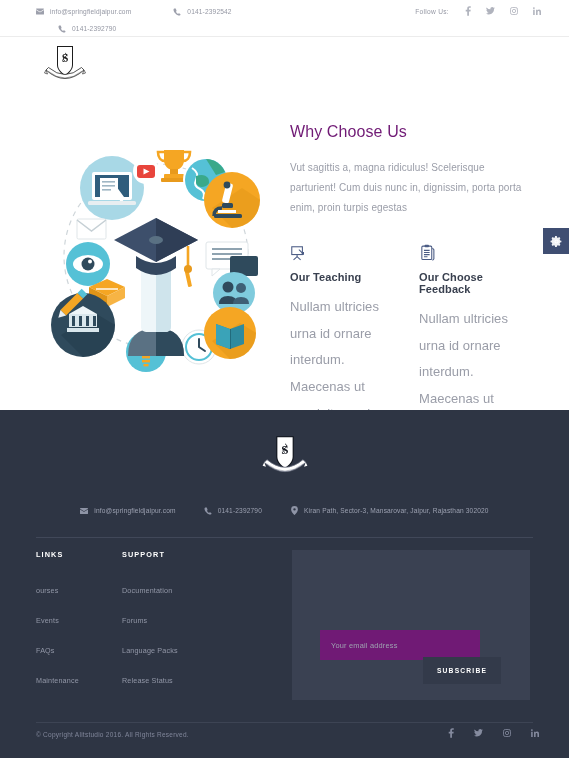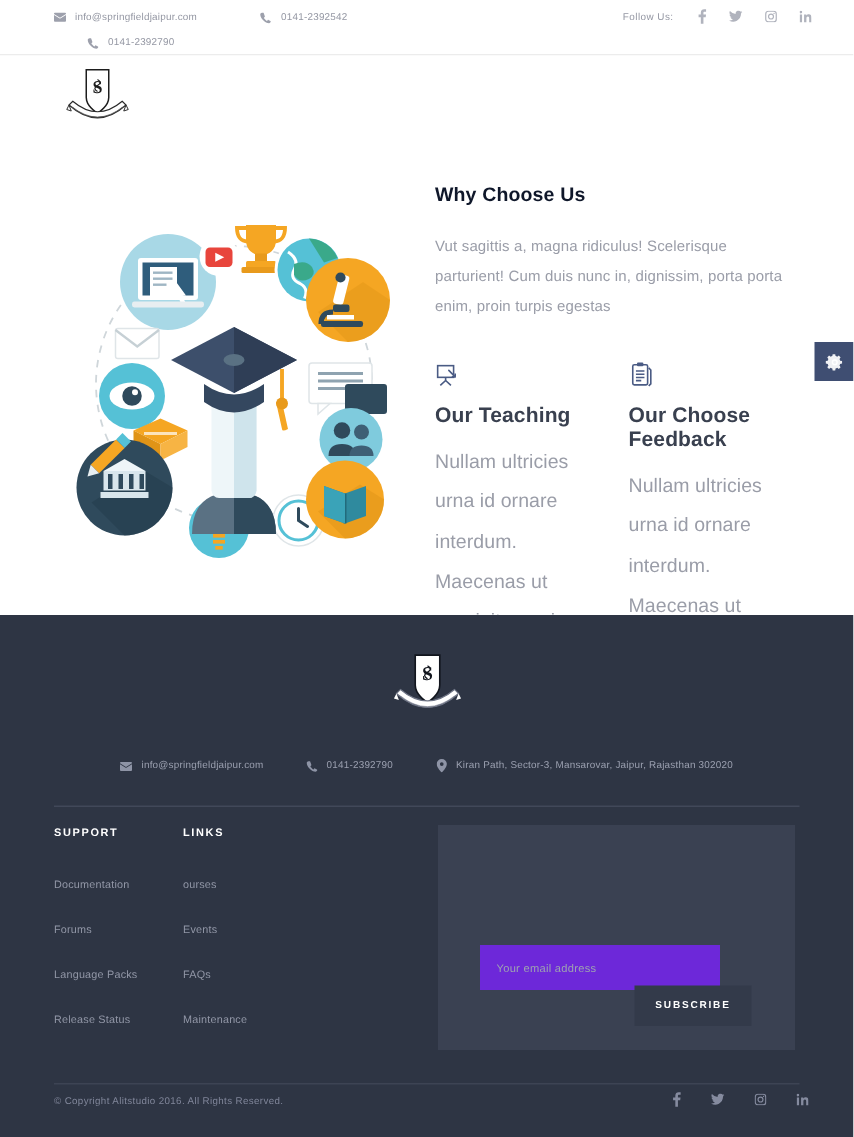--- a/index.html
+++ b/index.html
@@ -36,33 +36,33 @@
   .header { position: absolute; left: 0; top: 37px; width: 569px; height: 63px; background: #fff; }
   .logo-wrap { position: absolute; left: 41px; top: 7px; width: 48px; height: 44px; }
 
   
   .main { position: absolute; left: 0; top: 100px; width: 569px; height: 310px; background: #fff; }
 
   .illus { position: absolute; left: 36px; top: 28px; width: 240px; height: 250px; }
 
   .rightcol { position: absolute; left: 290px; top: 22px; width: 240px; }
   .sec-title {
-    font-size: 13px; color: #0f172a; font-weight: 700;
+    font-size: 16px; color: #701a75; font-weight: 400;
     letter-spacing: .1px; line-height: 1.2;
   }
   .sec-lead {
     margin-top: 17px; font-size: 10px; color: #9a9da8; line-height: 2.0;
     letter-spacing: .1px;
   }
 
   .feat-grid { margin-top: 22px; display: flex; gap: 18px; }
   .feat { width: 111px; }
   .feat-ico { height: 22px; color: #4a5b84; display: flex; align-items: flex-end; }
   .feat-ico svg { display: block; }
-  .feat-title { margin-top: 9px; font-size: 14px; color: #39404f; font-weight: 700; letter-spacing: .1px; }
+  .feat-title { margin-top: 9px; font-size: 11px; color: #39404f; font-weight: 700; letter-spacing: .1px; }
   .feat-body { margin-top: 11px; font-size: 13px; color: #9a9da8; line-height: 2.05; letter-spacing: .05px; }
 
   .feat-grid2 { margin-top: 20px; display: flex; gap: 18px; }
   .feat2 { width: 111px; height: 22px; color: #4a5b84; display: flex; align-items: center; }
   .feat2 svg { display: block; }
 
   
   .gear-tab {
     position: absolute; right: 0; top: 128px; width: 26px; height: 26px;
     background: #3f4e72; display: flex; align-items: center; justify-content: center;
@@ -96,21 +96,21 @@
   .newsbox {
     position: absolute; left: 292px; top: 140px; width: 238px; height: 150px;
     background: #3a4152;
   }
   .news-text {
     position: absolute; left: 20px; top: 22px; width: 198px;
     font-size: 7.2px; color: #a7abb9; line-height: 2.1; text-align: center; letter-spacing: .1px;
   }
   .news-input {
     position: absolute; left: 28px; top: 80px; width: 160px; height: 30px;
-    background: #6d28d9; border: none; outline: none;
+    background: #701a75; border: none; outline: none;
     font-family: "Liberation Sans", sans-serif; font-size: 7.4px; color: #bfc3cd;
     padding: 0 11px; letter-spacing: .2px;
   }
   .news-input::placeholder { color: #9ea3b1; }
   .news-btn {
     position: absolute; left: 131px; top: 107px; width: 78px; height: 27px;
     background: #333a4a; border: none; cursor: pointer;
     font-family: "Liberation Sans", sans-serif; font-size: 6.7px; font-weight: 700;
     color: #ffffff; letter-spacing: 1.2px;
   }
@@ -425,39 +425,39 @@
             </svg>
         </span>
         <span class="f-ctext">Kiran Path, Sector-3, Mansarovar, Jaipur, Rajasthan 302020</span>
       </span>
     </div>
 
     <div class="f-divider"></div>
 
     <div class="f-cols">
       <div class="f-col">
+        <div class="f-head">LINKS</div>
+        <ul class="f-list">
+          <li><a class="f-link">ourses</a></li>
+          <li><a class="f-link">Events</a></li>
+          <li><a class="f-link">FAQs</a></li>
+          <li><a class="f-link">Maintenance</a></li>
+        </ul>
+      </div>
+
+      <div class="f-col">
         <div class="f-head">SUPPORT</div>
         <ul class="f-list">
           <li><a class="f-link">Documentation</a></li>
           <li><a class="f-link">Forums</a></li>
           <li><a class="f-link">Language Packs</a></li>
           <li><a class="f-link">Release Status</a></li>
         </ul>
       </div>
 
-      <div class="f-col">
-        <div class="f-head">LINKS</div>
-        <ul class="f-list">
-          <li><a class="f-link">ourses</a></li>
-          <li><a class="f-link">Events</a></li>
-          <li><a class="f-link">FAQs</a></li>
-          <li><a class="f-link">Maintenance</a></li>
-        </ul>
-      </div>
-
     </div>
 
     <div class="newsbox">
       <input class="news-input" type="text" placeholder="Your email address" style="">
       <button class="news-btn">SUBSCRIBE</button>
     </div>
 
     <div class="f-bottom-divider"></div>
     <div class="copyright">© Copyright Alitstudio 2016. All Rights Reserved.</div>
 

